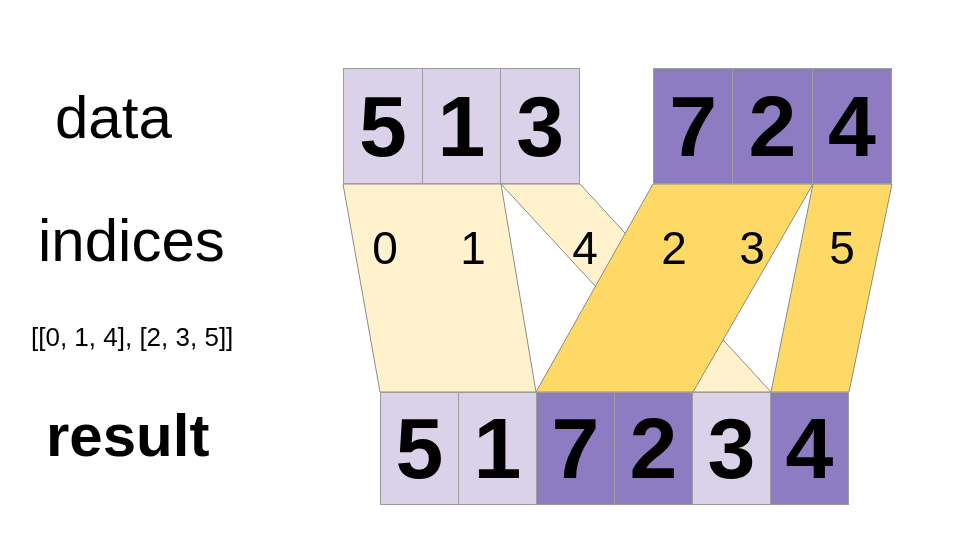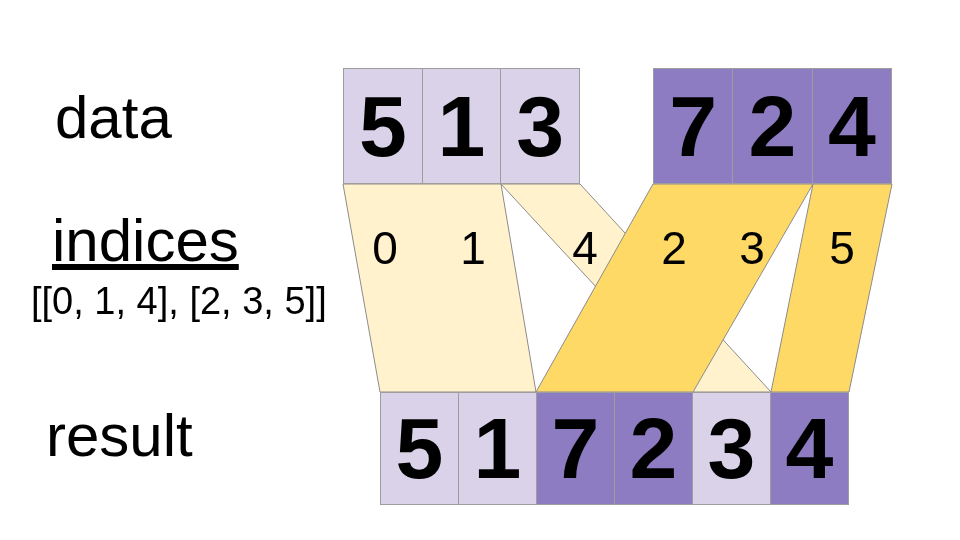--- a/index.html
+++ b/index.html
@@ -14,23 +14,24 @@
   }
   .label {
     position: absolute;
     font-size: 60px;
     line-height: 62px;
     white-space: nowrap;
     text-align: center;
   }
   .label-sub {
     position: absolute;
-    font-size: 38px;
+    font-size: 26px;
     line-height: 40px;
     white-space: nowrap;
+    margin-top: 36px;
   }
   .bands {
     position: absolute;
     left: 0; top: 0;
     z-index: 1;
   }
   .bands polygon { stroke: #8b8b8b; stroke-width: 1; }
   .cell-row {
     position: absolute;
     display: flex;
@@ -63,25 +64,25 @@
     z-index: 2;
   }
 </style>
 </head>
 <body>
 
 <div class="canvas">
 
   <div class="label" style="left:55px; top:87px;">data</div>
 
-  <div class="label" style="left:52px; top:210px;text-decoration:underline;">indices</div>
+  <div class="label" style="left:38px; top:210px;">indices</div>
 
   <div class="label-sub" style="left:31px; top:281px;">[[0, 1, 4], [2, 3, 5]]</div>
 
-  <div class="label" style="left:46px; top:405px;">result</div>
+  <div class="label" style="left:46px; top:405px;font-weight:bold;">result</div>
 
   <svg class="bands" width="960" height="540" viewBox="0 0 960 540">
     <polygon points="343,184 501,184 536,392 380,392" fill="#fff2cc"></polygon>
     <polygon points="501,184 580,184 771,392 693,392" fill="#fff2cc"></polygon>
     <polygon points="653,184 813,184 693,392 536,392" fill="#ffd966"></polygon>
     <polygon points="813,184 892,184 849,392 771,392" fill="#ffd966"></polygon>
   </svg>
 
   <div class="cell-row data-row" style="left:343px; width:237px;">
     <div class="cell light">5</div>

